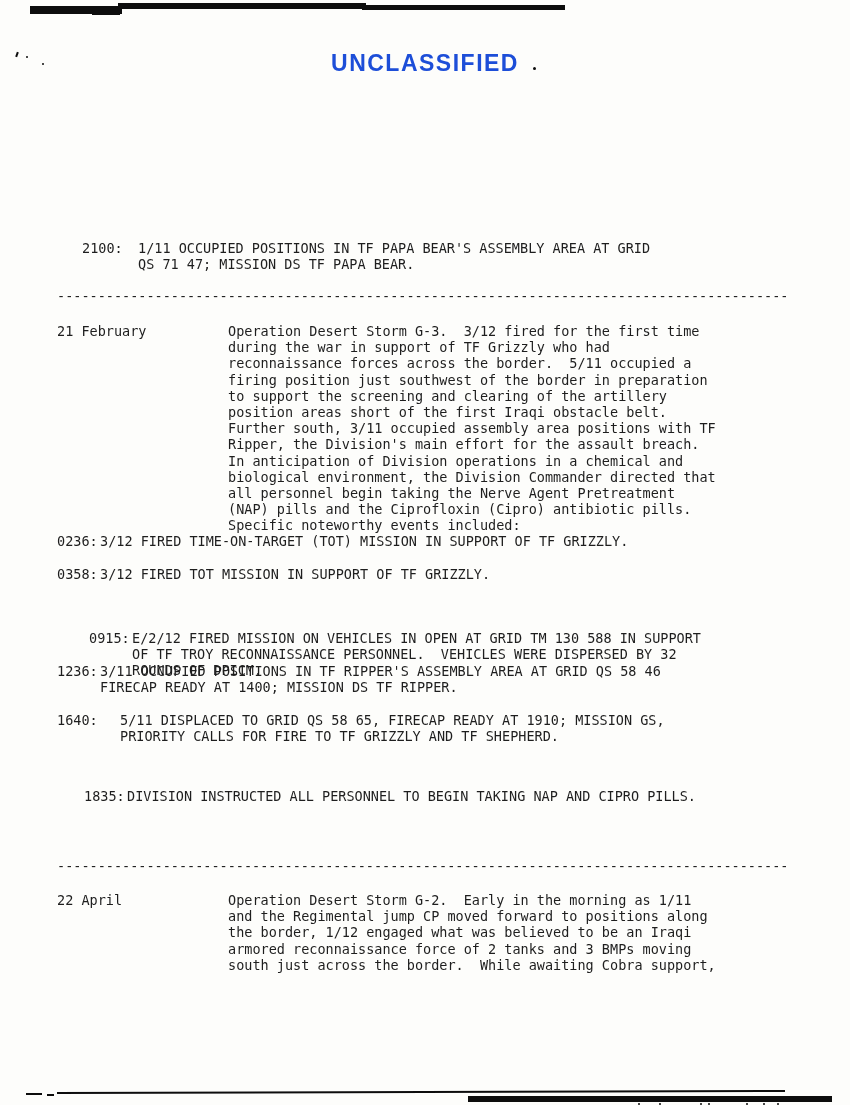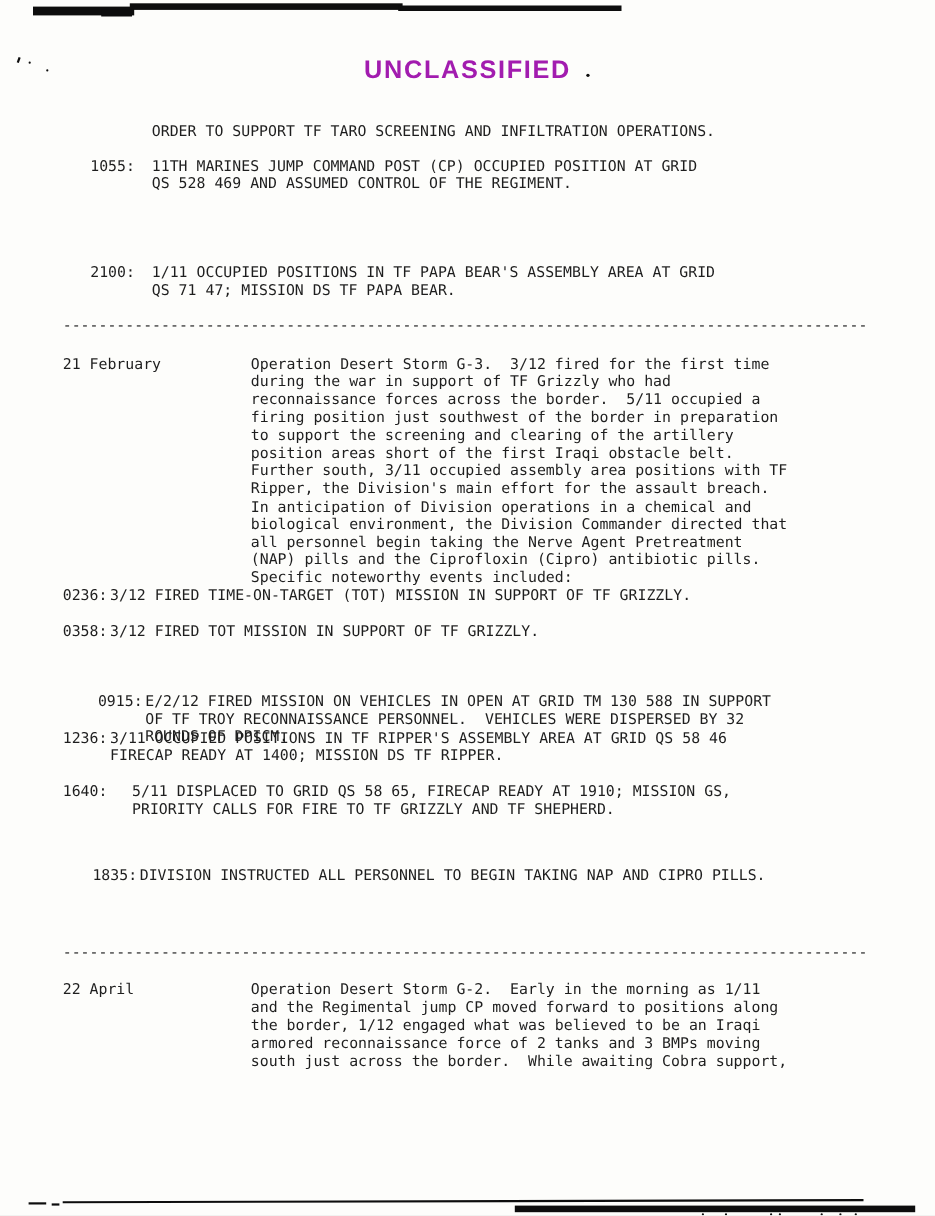--- a/index.html
+++ b/index.html
@@ -13,21 +13,21 @@
     color:#1e1e1e;
     overflow:hidden;
   }
   .txt { font-size:13.5px; line-height:16.2px; }
   .pre { white-space:pre-wrap; }
   .title {
     position:absolute; top:50px; left:0; width:100%;
     text-align:center;
     font-family:"Liberation Sans", sans-serif;
     font-weight:bold; font-size:23px; letter-spacing:1.5px;
-    color:#a21caf;
+    color:#1d4ed8;
   }
   .cont { position:absolute; left:138px; }
   .entry { position:absolute; display:flex; }
   .entry.g1 { left:82px; }
   .entry.g1 .time { flex:0 0 56px; }
   .entry.g2 { left:57px; }
   .entry.g2 .time { flex:0 0 43px; }
   .entry .etext { white-space:pre-wrap; }
   .datepara { position:absolute; left:57px; display:flex; }
   .datepara .date { flex:0 0 171px; }
@@ -48,27 +48,21 @@
   <div class="artifact" style="left:92px; top:9px; width:28px; height:6px;"></div>
   <div class="artifact" style="left:118px; top:3px; width:248px; height:6px;"></div>
   <div class="artifact" style="left:362px; top:5px; width:203px; height:5px;"></div>
   <div class="artifact" style="left:16px; top:52px; width:2px; height:5px; transform:rotate(20deg);"></div>
   <div class="artifact dot" style="left:26px; top:56px; width:2px; height:2px;"></div>
   <div class="artifact dot" style="left:42px; top:63px; width:2px; height:2px;"></div>
   <div class="artifact dot" style="left:533px; top:67px; width:3px; height:3px;"></div>
 
   <div class="title">UNCLASSIFIED</div>
 
-  <div class="cont txt pre" style="top:112px;">ORDER TO SUPPORT TF TARO SCREENING AND INFILTRATION OPERATIONS.</div>
 
-  <div class="entry g1 txt" style="top:143px;">
-    <span class="time">1055:</span>
-    <div class="etext">11TH MARINES JUMP COMMAND POST (CP) OCCUPIED POSITION AT GRID
-QS 528 469 AND ASSUMED CONTROL OF THE REGIMENT.</div>
-  </div>
   <div class="entry g1 txt" style="top:240px;">
     <span class="time">2100:</span>
     <div class="etext">1/11 OCCUPIED POSITIONS IN TF PAPA BEAR'S ASSEMBLY AREA AT GRID
 QS 71 47; MISSION DS TF PAPA BEAR.</div>
   </div>
 
   <div class="divider txt" style="top:288px;">------------------------------------------------------------------------------------------</div>
 
   <div class="datepara txt" style="top:323px;">
     <span class="date">21 February</span>

